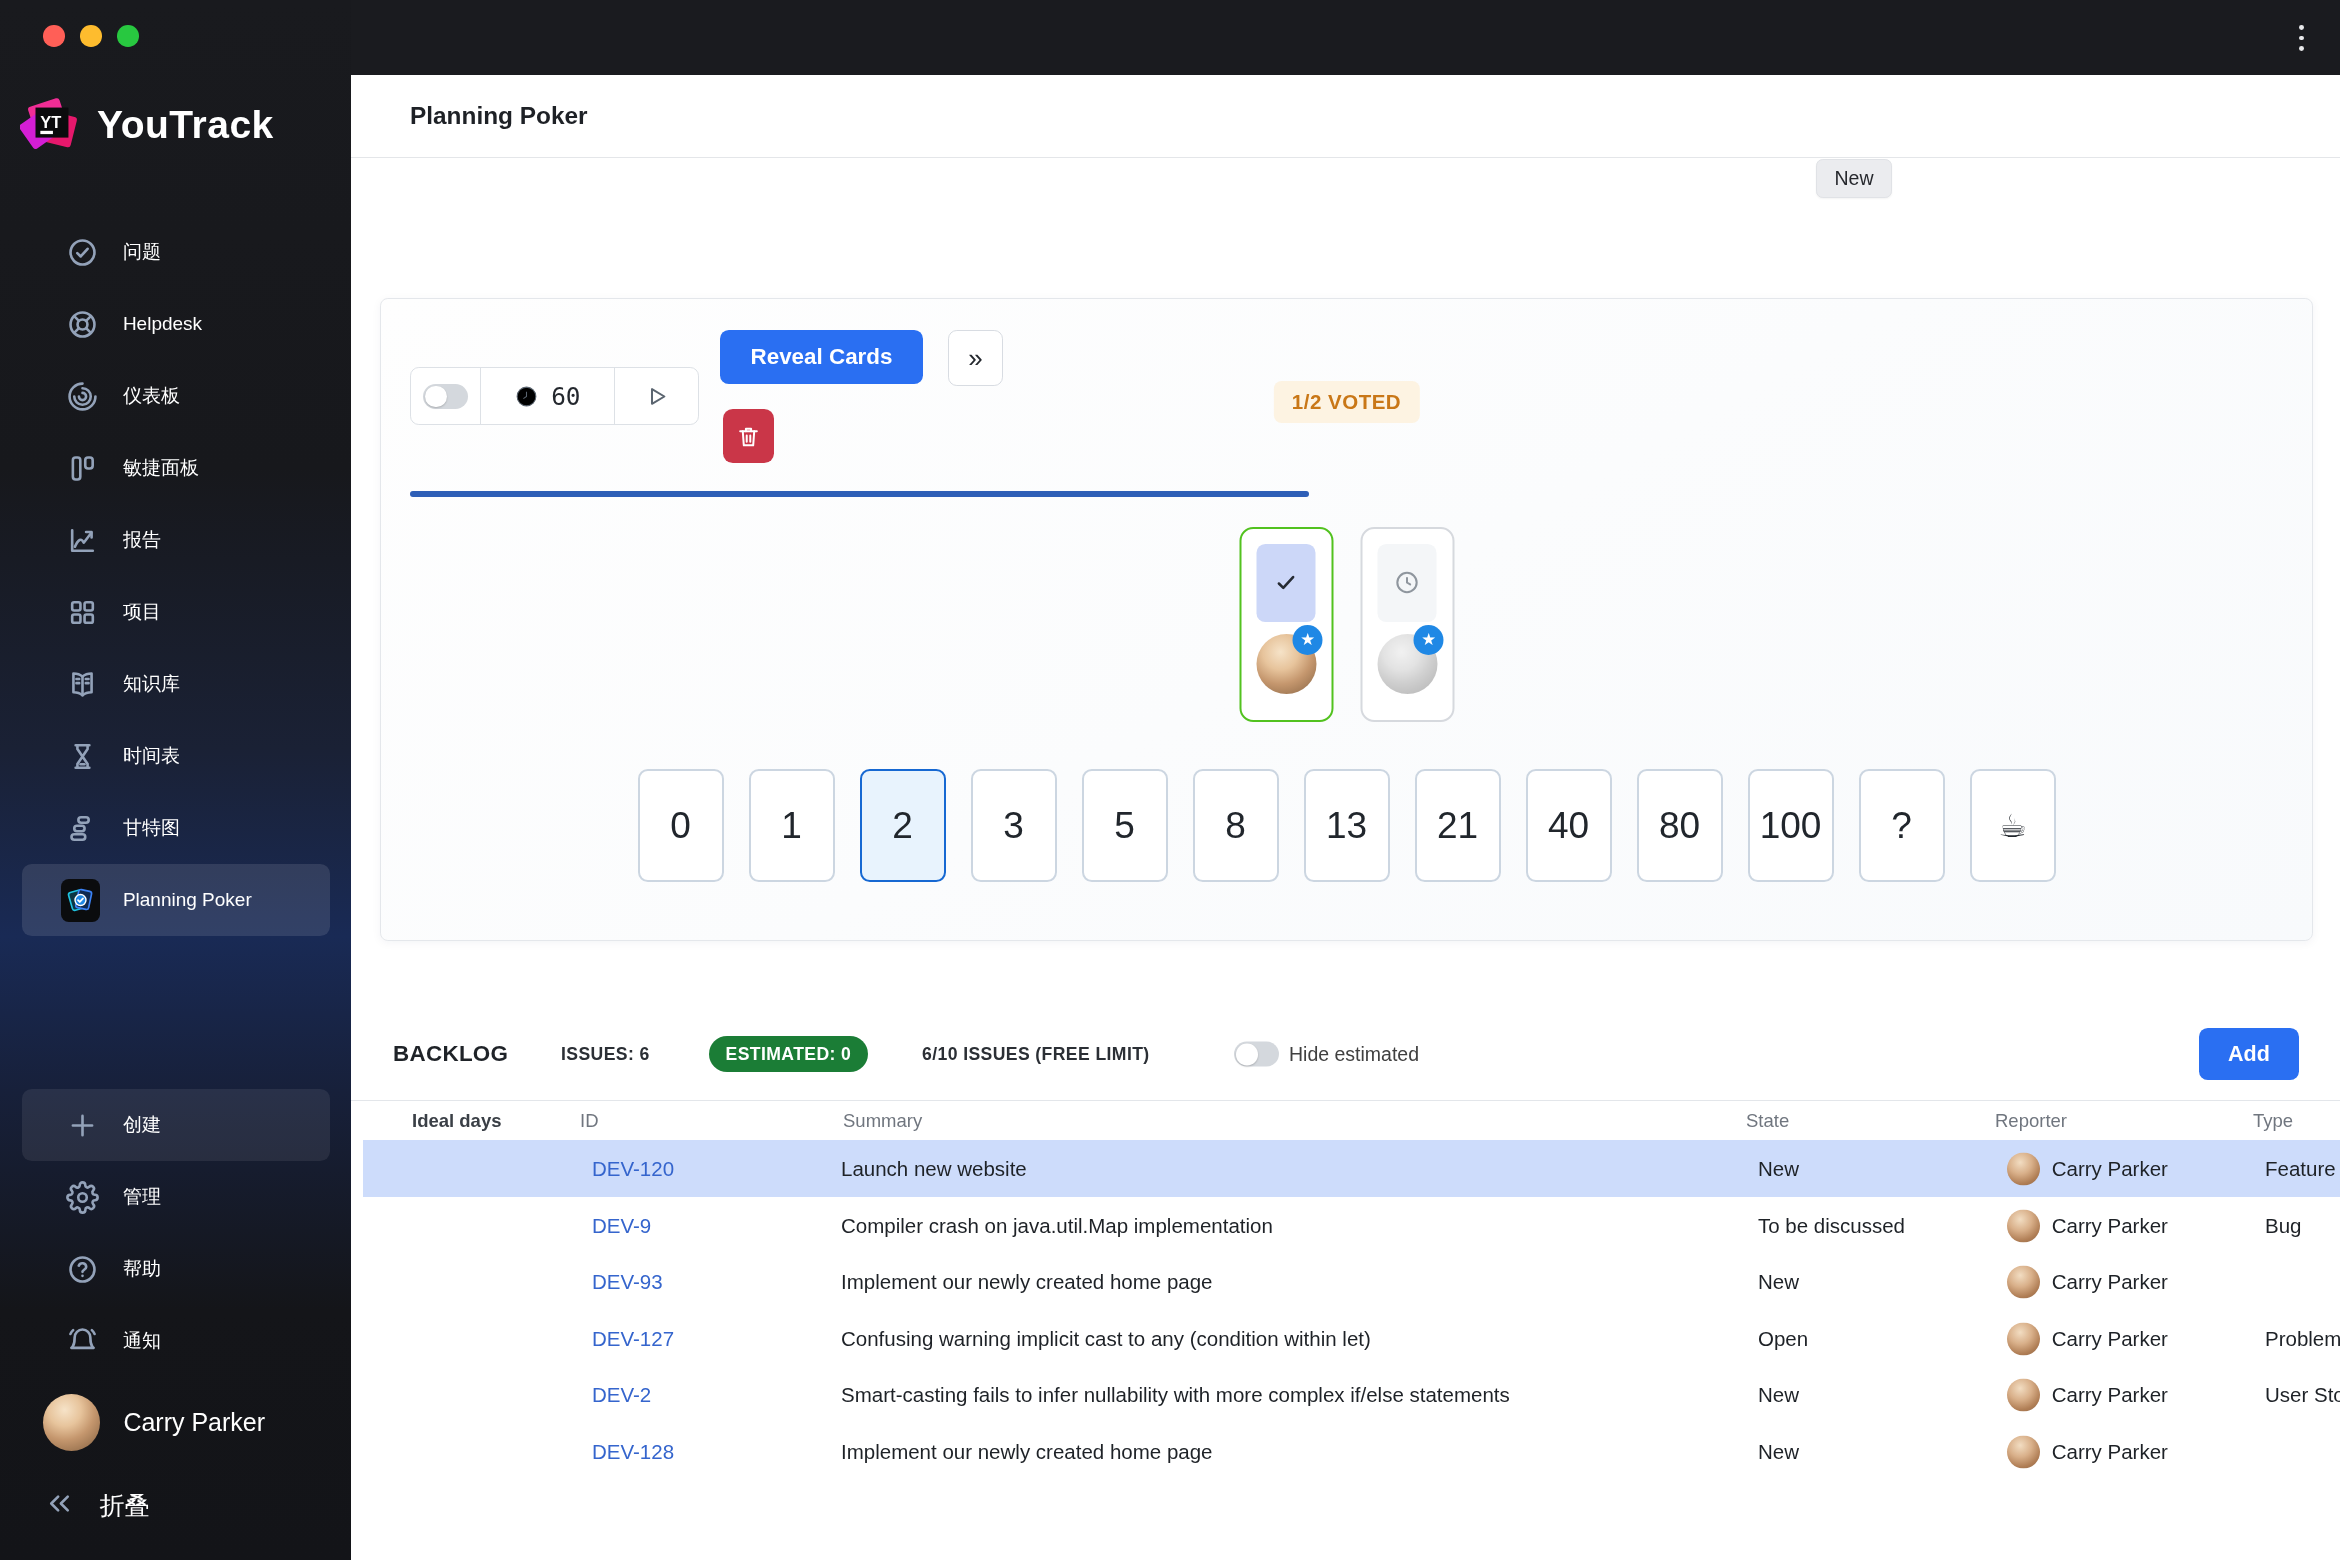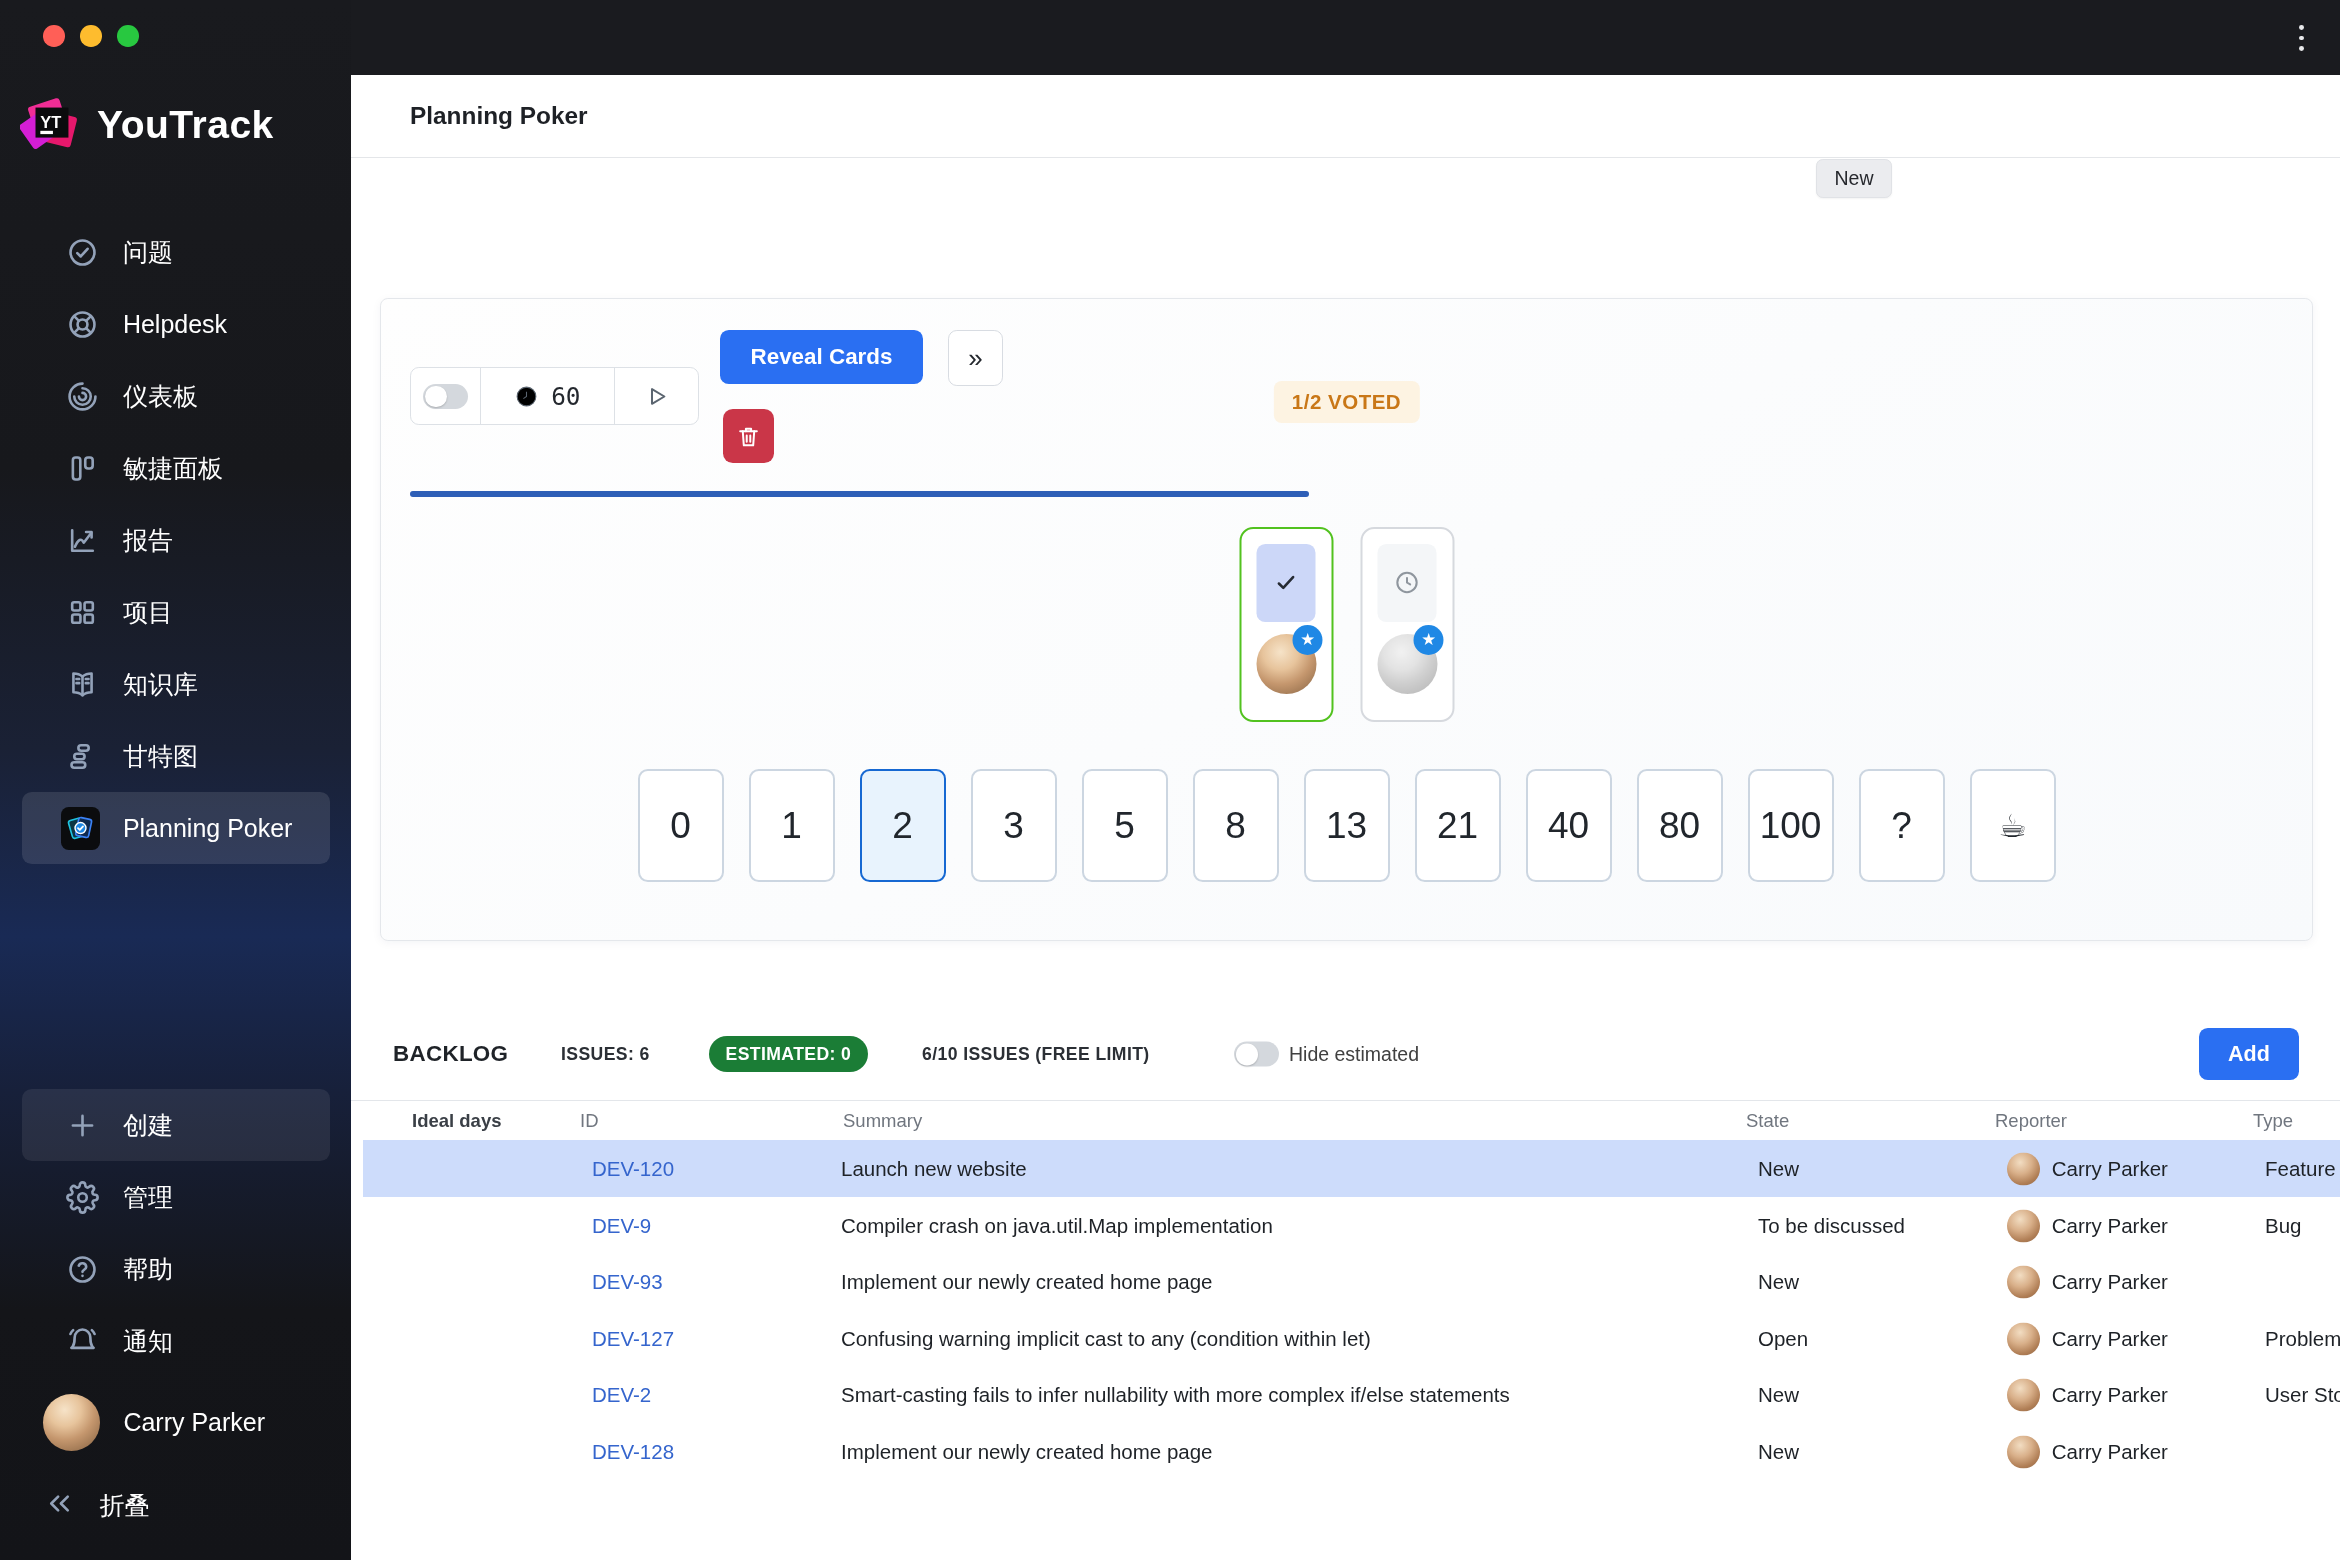--- a/index.html
+++ b/index.html
@@ -11,21 +11,21 @@
   .sidebar{position:absolute;left:0;top:0;width:351px;height:1560px;
     background:linear-gradient(180deg,#191a1e 0%,#17181c 30%,#1a2135 48%,#192a55 60%,#17203a 70%,#141519 84%,#131418 100%);
     overflow:hidden;}
   .traffic{position:absolute;top:25px;left:43px;display:flex;gap:15.6px;}
   .traffic span{width:21.5px;height:21.5px;border-radius:50%;display:block;}
   .tl-red{background:#ff5f57;} .tl-yellow{background:#febc2e;} .tl-green{background:#28c840;}
   .brand{position:absolute;top:94px;left:19.5px;display:flex;align-items:center;gap:15.6px;}
   .brand-name{color:#fff;font-size:39px;font-weight:700;letter-spacing:0.5px;}
   .nav{position:absolute;top:216px;left:0;width:351px;}
   .side-item{height:72px;display:flex;align-items:center;gap:23.4px;padding-left:43px;margin:0 21.5px;border-radius:9.8px;cursor:pointer;}
-  .side-item .lbl{color:#ffffff;font-size:25px;white-space:nowrap;}
+  .side-item .lbl{color:#ffffff;font-size:19px;white-space:nowrap;}
   .side-item .ic{width:35px;height:35px;display:flex;align-items:center;justify-content:center;flex:0 0 35px;}
   .side-item.selected{background:rgba(255,255,255,.11);}
   .side-item.create-hl{background:rgba(255,255,255,.08);}
   .sidebar svg.mono{stroke:#93a2b9;fill:none;stroke-width:1.9;stroke-linecap:round;stroke-linejoin:round;}
   .pp-logo{width:43px;height:43px;background:#0b0c0e;border-radius:7.8px;display:flex;align-items:center;justify-content:center;margin-left:-3.9px;}
   .side-footer{position:absolute;top:1089px;left:0;width:351px;}
   .user-row{position:absolute;top:1387px;left:0;width:351px;height:70px;display:flex;align-items:center;gap:23.4px;padding-left:43px;cursor:pointer;}
   .user-avatar{width:57px;height:57px;border-radius:50%;flex:0 0 57px;
     background:radial-gradient(circle at 38% 28%,#f6e3c8 0%,#e7c49c 30%,#c59succeeded 0%,#c5976e 55%,#96704d 85%,#7a5a3e 100%);
     background:radial-gradient(circle at 38% 28%,#f6e3c8 0%,#e7c49c 30%,#c5976e 55%,#96704d 85%,#7a5a3e 100%);}
@@ -200,20 +200,29 @@
         </div>
         <div class="side-item">
           <span class="ic">
             <svg class="mono" width="33" height="33" viewBox="0 0 24 24">
               <path d="M12 6.2C10.2 4.6 7.9 4 5.4 4v13.6c2.5 0 4.8.6 6.6 2.2 1.8-1.6 4.1-2.2 6.6-2.2V4c-2.5 0-4.8.6-6.6 2.2z"></path>
               <path d="M12 6.2v13.6"></path>
               <path d="M7.6 8h2M7.6 11h2M14.4 8h2M14.4 11h2"></path>
             </svg>
           </span>
           <span class="lbl">知识库</span>
+        </div>
+        <div class="side-item">
+          <span class="ic">
+            <svg class="mono" width="33" height="33" viewBox="0 0 24 24">
+              <path d="M7 3.8h10M7 20.2h10M8.3 3.8v2.8l3.7 5.4 3.7-5.4V3.8M8.3 20.2v-2.8l3.7-5.4 3.7 5.4v2.8"></path>
+              <path d="M10.6 17.6h2.8"></path>
+            </svg>
+          </span>
+          <span class="lbl">时间表</span>
         </div>
         <div class="side-item">
           <span class="ic">
             <svg class="mono" width="33" height="33" viewBox="0 0 24 24">
               <rect x="9" y="3.8" width="7.5" height="4" rx="2"></rect>
               <rect x="6" y="10" width="7.5" height="4" rx="2"></rect>
               <rect x="4" y="16.2" width="10" height="4" rx="2"></rect>
             </svg>
           </span>
           <span class="lbl">甘特图</span>

